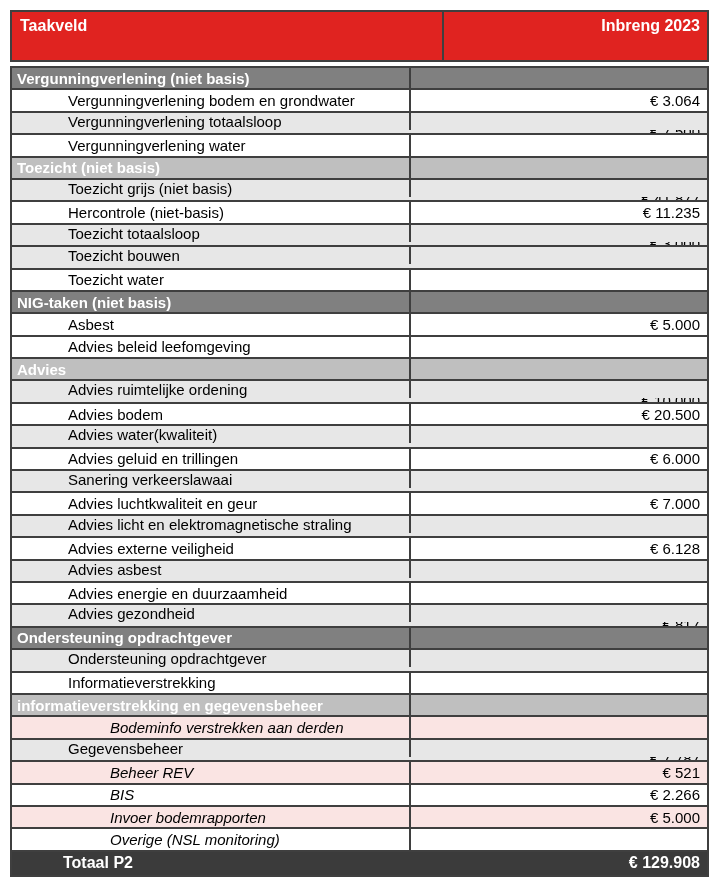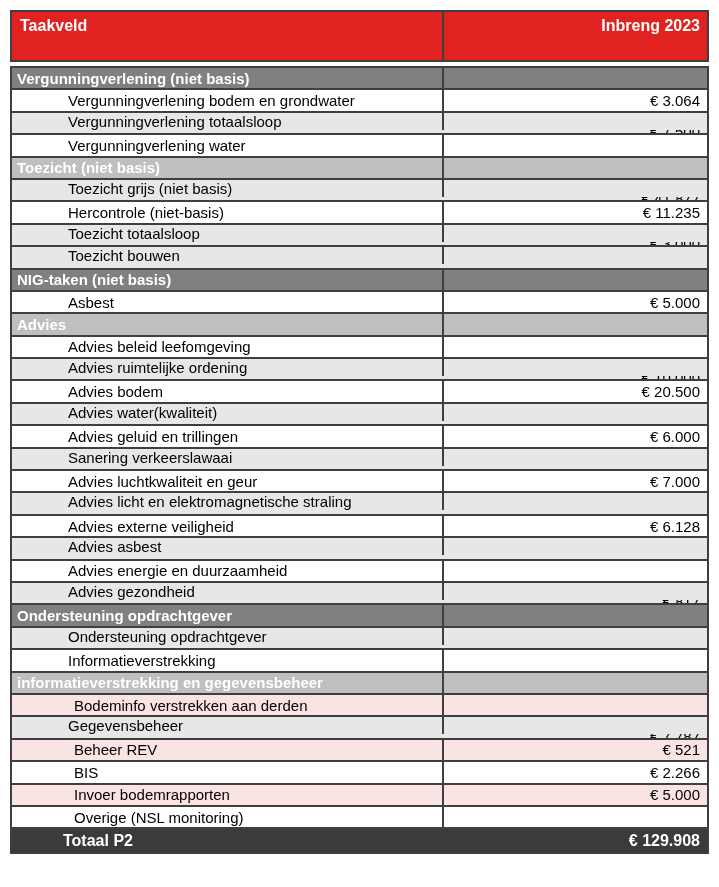--- a/index.html
+++ b/index.html
@@ -30,37 +30,37 @@
   .grid { border:2px solid var(--border); box-sizing:border-box; }
   .row {
     display:flex; height:22.4px; box-sizing:border-box;
     border-bottom:2px solid var(--border); font-size:15px;
   }
   .grid .row:last-child { border-bottom:none; }
   .cell {
     display:flex; align-items:center; box-sizing:border-box;
     overflow:hidden; white-space:nowrap; color:#000;
   }
-  .c1cell { width:432px; border-right:2px solid var(--border); }
+  .c1cell { width:399px; border-right:2px solid var(--border); }
   .c2cell { flex:1; justify-content:flex-end; padding-right:7px; }
 
   
   .sec .cell { color:#fff; font-weight:bold; }
   .sec .c1cell { padding-left:5px; }
   .sec-dark { background:var(--secDark); }
   .sec-light { background:var(--secLight); }
 
   
   .bg-white { background:#ffffff; }
   .bg-gray  { background:var(--rowGray);flex-direction:column; }
   .bg-pink  { background:var(--rowPink); }
 
   
   .ind1 .c1cell { padding-left:56px; }
-  .ind2 .c1cell { padding-left:62px; }
+  .ind2 .c1cell { padding-left:98px;font-style:italic; }
 
   
   .total { background:var(--totalBg); height:23px; }
   .total .cell { color:#fff; font-weight:bold; font-size:16px; }
   .total .c1cell { border-right:none; padding-left:7px;margin-left:44px; }
 </style>
 </head>
 <body style="--red: #E02320; --secDark: #808080; --secLight: #BFBFBF; --rowGray: #E7E7E7; --rowPink: #FAE4E3; --totalBg: #3B3B3B; --border: #3F3F3F;">
 
 <div class="tbl">
@@ -99,34 +99,38 @@
         <div class="cell c2cell">€ 11.235</div>
       </div>
       <div class="row bg-gray ind1">
         <div class="cell c1cell">Toezicht totaalsloop</div>
         <div class="cell c2cell">€ 3.000</div>
       </div>
       <div class="row bg-gray ind1">
         <div class="cell c1cell">Toezicht bouwen</div>
         <div class="cell c2cell"></div>
       </div>
+      <div class="row bg-white ind1">
+        <div class="cell c1cell">Toezicht water</div>
+        <div class="cell c2cell"></div>
+      </div>
       <div class="row sec sec-dark">
         <div class="cell c1cell">NIG-taken (niet basis)</div>
         <div class="cell c2cell"></div>
       </div>
       <div class="row bg-white ind1">
         <div class="cell c1cell">Asbest</div>
         <div class="cell c2cell">€ 5.000</div>
       </div>
+      <div class="row bg-white ind1">
+        <div class="cell c1cell">Advies beleid leefomgeving</div>
+        <div class="cell c2cell"></div>
+      </div>
       <div class="row sec sec-light">
         <div class="cell c1cell">Advies</div>
-        <div class="cell c2cell"></div>
-      </div>
-      <div class="row bg-white ind1">
-        <div class="cell c1cell">Advies beleid leefomgeving</div>
         <div class="cell c2cell"></div>
       </div>
       <div class="row bg-gray ind1">
         <div class="cell c1cell">Advies ruimtelijke ordening</div>
         <div class="cell c2cell">€ 10.000</div>
       </div>
       <div class="row bg-white ind1">
         <div class="cell c1cell">Advies bodem</div>
         <div class="cell c2cell">€ 20.500</div>
       </div>

